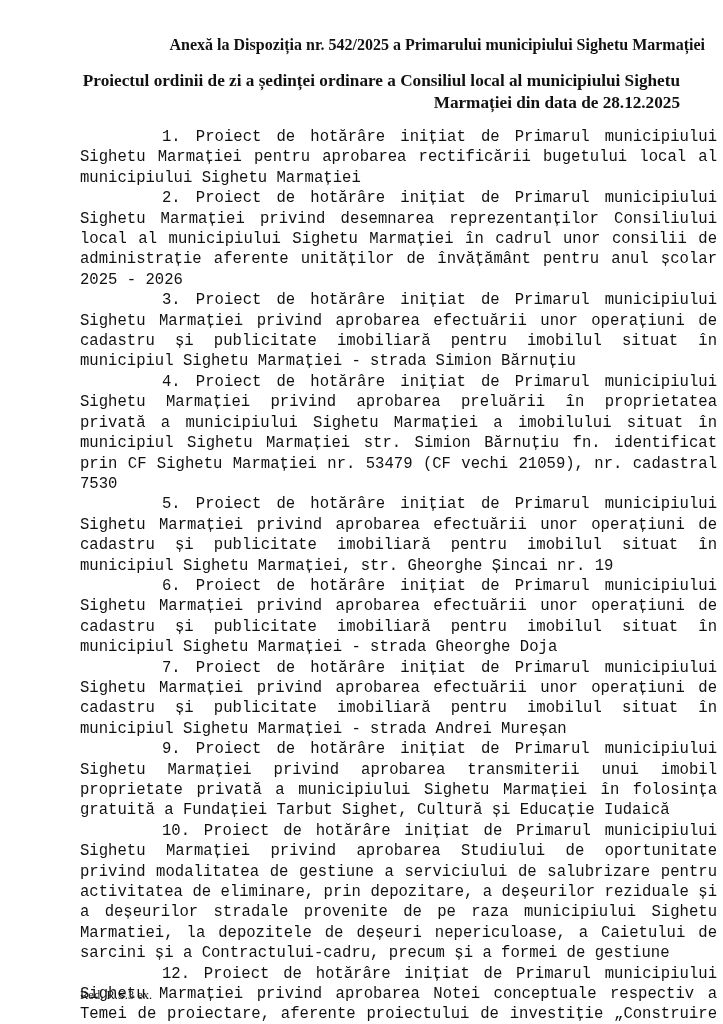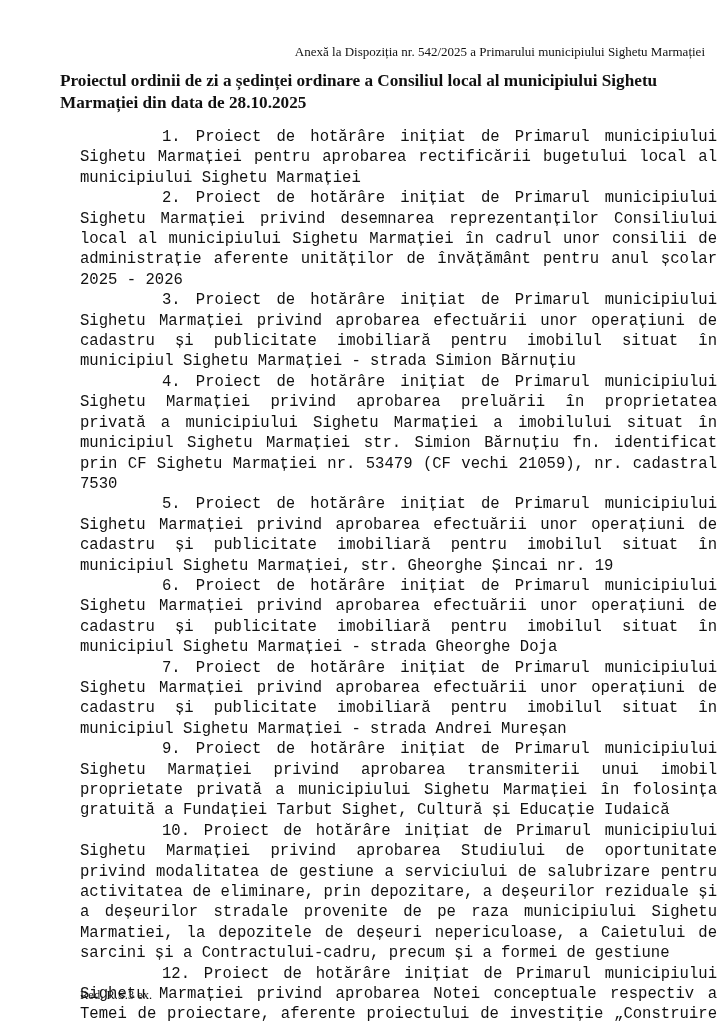--- a/index.html
+++ b/index.html
@@ -3,44 +3,44 @@
 <meta charset="utf-8">
 <style>
   html, body { margin: 0; padding: 0; background: #ffffff; }
   body {
     width: 723px; height: 1024px; position: relative; overflow: hidden;
     font-family: "Liberation Serif", "DejaVu Serif", serif;
     color: #111111;
   }
   .annex {
     position: absolute; top: 36px; right: 18px;
-    font-weight: normal; font-size: 13px; white-space: nowrap; margin-top: 8px;
+    font-weight: bold; font-size: 16px; white-space: nowrap;
   }
   .title {
     position: absolute; top: 70px; left: 60px; width: 620px;
-    text-align: left; font-weight: bold; font-size: 17.2px; line-height: 22px;
+    text-align: right; font-weight: bold; font-size: 17.2px; line-height: 22px;
   }
   .agenda {
     position: absolute; top: 127px; left: 80px; width: 637px;
     font-size: 15.6px; line-height: 20.4px; text-align: justify; font-family: Liberation Mono, monospace;
   }
   .item { text-indent: 41px; margin: 0; }
   .num { display: inline-block; min-width: 26px; }
   .footer {
     position: absolute; top: 988px; left: 66px; font-size: 12.5px; margin-left: 14px;
   }
 </style>
 </head>
 <body>
 
 <div class="annex">Anexă la Dispoziția nr. 542/2025 a Primarului municipiului Sighetu Marmației</div>
 
 <div class="title">
   <div>Proiectul ordinii de zi a ședinței ordinare a Consiliul local al municipiului Sighetu</div>
-  <div>Marmației din data de 28.10.2025</div>
+  <div>Marmației din data de 28.12.2025</div>
 </div>
 
 <div class="agenda">
   <p class="item"><span class="num">1.</span> <span>Proiect de hotărâre inițiat de Primarul municipiului Sighetu Marmației pentru aprobarea rectificării bugetului local al municipiului Sighetu Marmației</span></p>
   <p class="item"><span class="num">2.</span> <span>Proiect de hotărâre inițiat de Primarul municipiului Sighetu Marmației privind desemnarea reprezentanților Consiliului local al municipiului Sighetu Marmației în cadrul unor consilii de administrație aferente unităților de învățământ pentru anul școlar 2025 - 2026</span></p>
   <p class="item"><span class="num">3.</span> <span>Proiect de hotărâre inițiat de Primarul municipiului Sighetu Marmației privind aprobarea efectuării unor operațiuni de cadastru și publicitate imobiliară pentru imobilul situat în municipiul Sighetu Marmației - strada Simion Bărnuțiu</span></p>
   <p class="item"><span class="num">4.</span> <span>Proiect de hotărâre inițiat de Primarul municipiului Sighetu Marmației privind aprobarea preluării în proprietatea privată a municipiului Sighetu Marmației a imobilului situat în municipiul Sighetu Marmației str. Simion Bărnuțiu fn. identificat prin CF Sighetu Marmației nr. 53479 (CF vechi 21059), nr. cadastral 7530</span></p>
   <p class="item"><span class="num">5.</span> <span>Proiect de hotărâre inițiat de Primarul municipiului Sighetu Marmației privind aprobarea efectuării unor operațiuni de cadastru și publicitate imobiliară pentru imobilul situat în municipiul Sighetu Marmației, str. Gheorghe Șincai nr. 19</span></p>
   <p class="item"><span class="num">6.</span> <span>Proiect de hotărâre inițiat de Primarul municipiului Sighetu Marmației privind aprobarea efectuării unor operațiuni de cadastru și publicitate imobiliară pentru imobilul situat în municipiul Sighetu Marmației - strada Gheorghe Doja</span></p>
   <p class="item"><span class="num">7.</span> <span>Proiect de hotărâre inițiat de Primarul municipiului Sighetu Marmației privind aprobarea efectuării unor operațiuni de cadastru și publicitate imobiliară pentru imobilul situat în municipiul Sighetu Marmației - strada Andrei Mureșan</span></p>

